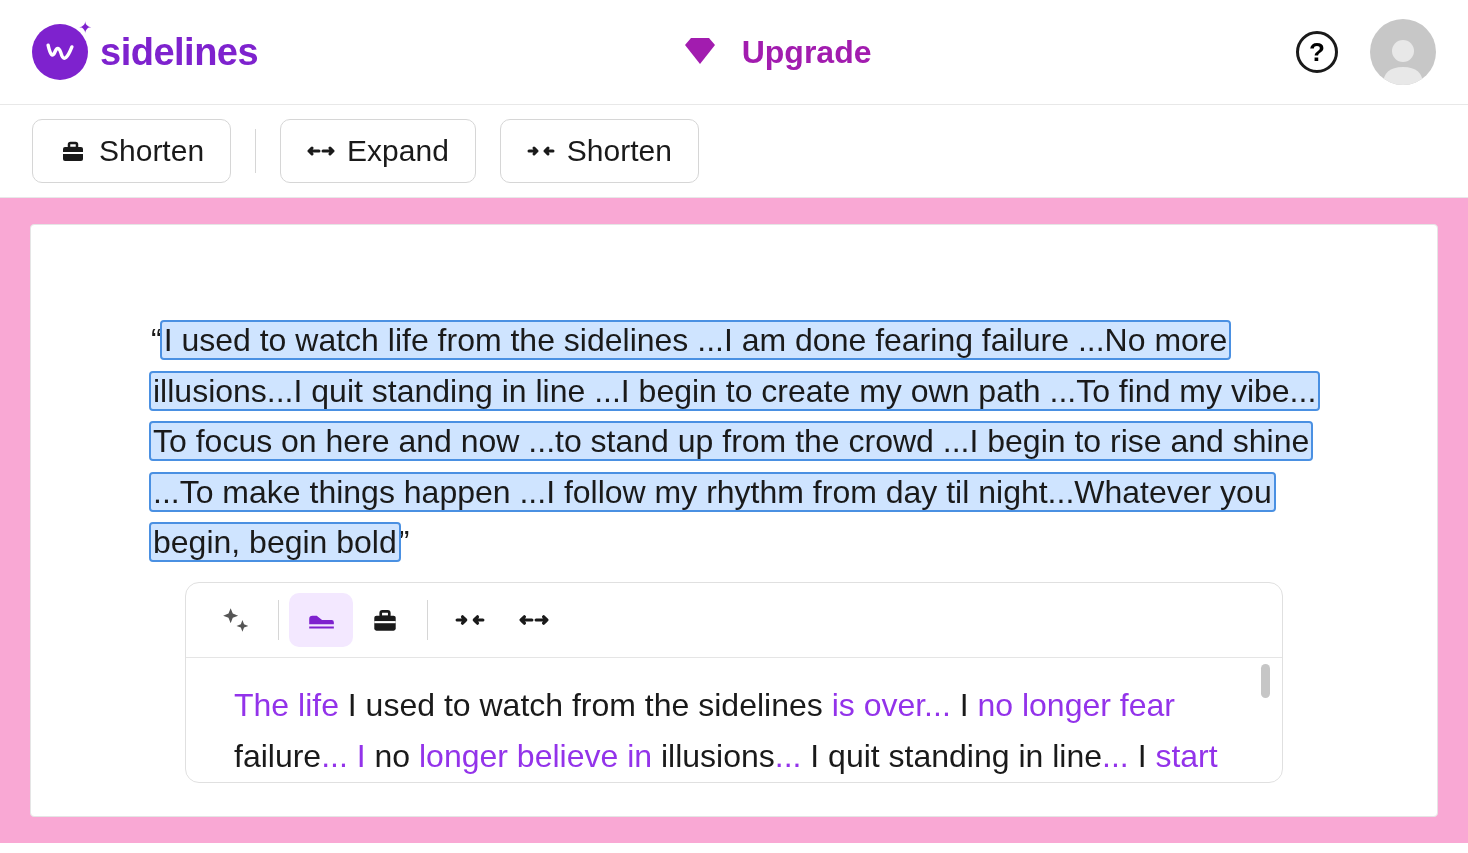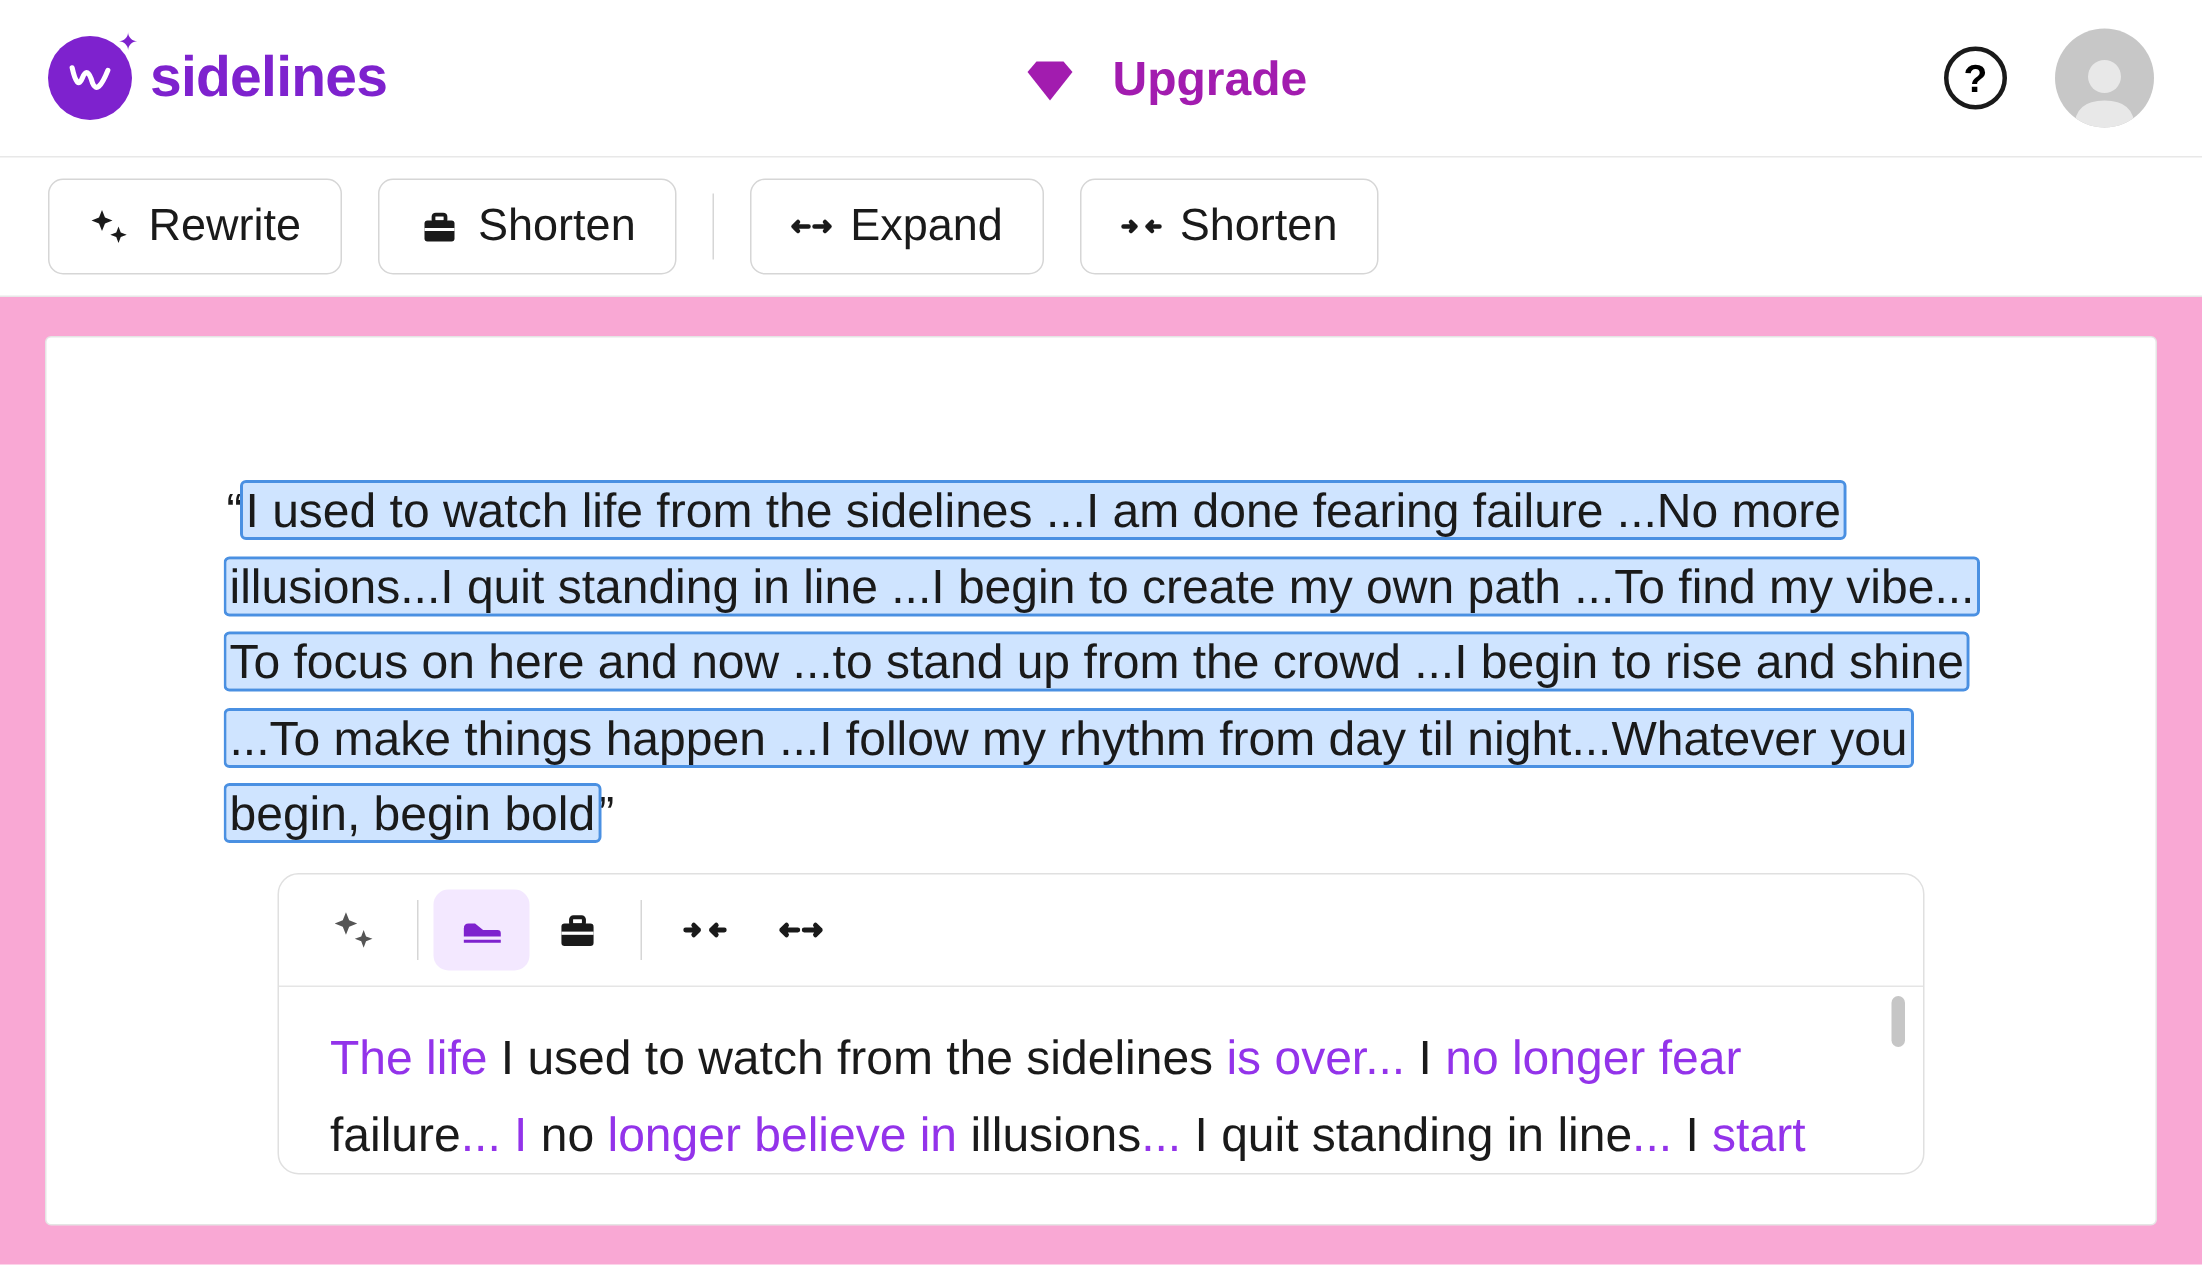--- a/index.html
+++ b/index.html
@@ -8,21 +8,21 @@
 
 .header { display: flex; align-items: center; justify-content: space-between; padding: 18px 32px; border-bottom: 1px solid #e8e8e8; height: 105px; }
 .logo-group { display: flex; align-items: center; gap: 12px; }
 .logo-badge { width: 56px; height: 56px; background: #7e22ce; border-radius: 50%; display: flex; align-items: center; justify-content: center; position: relative; }
 .logo-badge svg { width: 34px; height: 34px; }
 .logo-sparkle { position: absolute; top: -6px; right: -4px; color: #7e22ce; font-size: 16px; }
 .logo-text { font-size: 38px; font-weight: 700; color: #7e22ce; letter-spacing: -0.5px; }
 .header-center { display: flex; align-items: center; gap: 48px; }
 .ext-link { display: flex; align-items: center; gap: 16px; font-size: 32px; font-weight: 600; color: #1a1a1a; cursor: pointer; }
 .chrome-icon { width: 40px; height: 40px; }
-.upgrade-link { display: flex; align-items: flex-end; gap: 25px; font-size: 32px; font-weight: 600; color: #a21caf; cursor: pointer; }
+.upgrade-link { display: flex; align-items: flex-start; gap: 25px; font-size: 32px; font-weight: 600; color: #a21caf; cursor: pointer; }
 .diamond-icon { width: 34px; height: 34px; }
 .header-right { display: flex; align-items: center; gap: 32px; }
 .help-btn { width: 42px; height: 42px; border: 3px solid #1a1a1a; border-radius: 50%; display: flex; align-items: center; justify-content: center; font-size: 26px; font-weight: 700; cursor: pointer; background: #fff; }
 .avatar { width: 66px; height: 66px; border-radius: 50%; background: #c7c7c7; overflow: hidden; cursor: pointer; display:flex; align-items:flex-end; justify-content:center; }
 .avatar svg { width: 52px; height: 52px; }
 
 
 .toolbar-wrap { border-bottom: 1px solid #e8e8e8; padding: 14px 32px; }
 .toolbar { display: flex; align-items: center; gap: 24px; }
 .tool-btn { display: flex; align-items: center; gap: 12px; padding: 14px 26px; border: 1.5px solid #d6d6d6; border-radius: 10px; background: #fff; font-size: 30px; font-weight: 500; color: #1a1a1a; cursor: pointer; }
@@ -41,21 +41,21 @@
 
 .inline-toolbar-wrap { margin: 14px 34px 0 34px; border: 1px solid #e0e0e0; border-radius: 14px; overflow: hidden; background: #fff; }
 .inline-toolbar { display: flex; align-items: center; gap: 0; padding: 10px 18px; border-bottom: 1px solid #e5e5e5; }
 .inline-btn { width: 64px; height: 54px; border: none; background: transparent; display: flex; align-items: center; justify-content: center; cursor: pointer; border-radius: 10px; }
 .inline-btn.active { background: #f3e8ff; }
 .inline-btn svg { width: 30px; height: 30px; }
 .inline-div { width: 1px; height: 40px; background: #d6d6d6; margin: 0 10px; }
 
 
 .suggestion-row { display: flex; align-items: flex-start; padding: 22px 34px 0 34px; position: relative; }
-.suggestion { font-size: 32px; line-height: 1.6; color: #1a1a1a; flex: 1; }
+.suggestion { font-size: 32px; line-height: 1.6; color: #1a1a1a; flex: 1; margin-left: 14px; }
 .suggestion .hi { color: #9333ea; }
 .scroll-thumb { width: 9px; height: 34px; background: #c6c6c6; border-radius: 5px; position: absolute; right: 12px; top: 6px; }
 </style>
 </head>
 <body>
 
 <div class="header">
   <div class="logo-group">
     <div class="logo-badge">
       <svg viewBox="0 0 40 40">
@@ -81,26 +81,20 @@
       <svg viewBox="0 0 52 52">
           <circle cx="26" cy="18" r="11" fill="#e8e8e8"></circle>
           <path d="M6 52 Q6 34 26 34 Q46 34 46 52 Z" fill="#e8e8e8"></path>
         </svg>
     </div>
   </div>
 </div>
 
 <div class="toolbar-wrap">
   <div class="toolbar">
-    <button class="tool-btn">
-      <svg class="tool-icon" viewBox="0 0 28 28">
-          <path d="M9 3 L11 8 L16 10 L11 12 L9 17 L7 12 L2 10 L7 8 Z M20 14 L21.5 18 L25.5 19.5 L21.5 21 L20 25 L18.5 21 L14.5 19.5 L18.5 18 Z" fill="#1a1a1a"></path>
-        </svg>
-      <span>Rewrite</span>
-    </button>
     <button class="tool-btn">
       <svg class="tool-icon" viewBox="0 0 28 28">
           <rect x="4" y="10" width="20" height="14" rx="2" fill="#1a1a1a"></rect>
           <rect x="10" y="6" width="8" height="5" rx="1.5" fill="none" stroke="#1a1a1a" stroke-width="2.5"></rect>
           <rect x="4" y="15" width="20" height="2" fill="#fff"></rect>
         </svg>
       <span>Shorten</span>
     </button>
     <div class="divider"></div>
     <button class="tool-btn">

